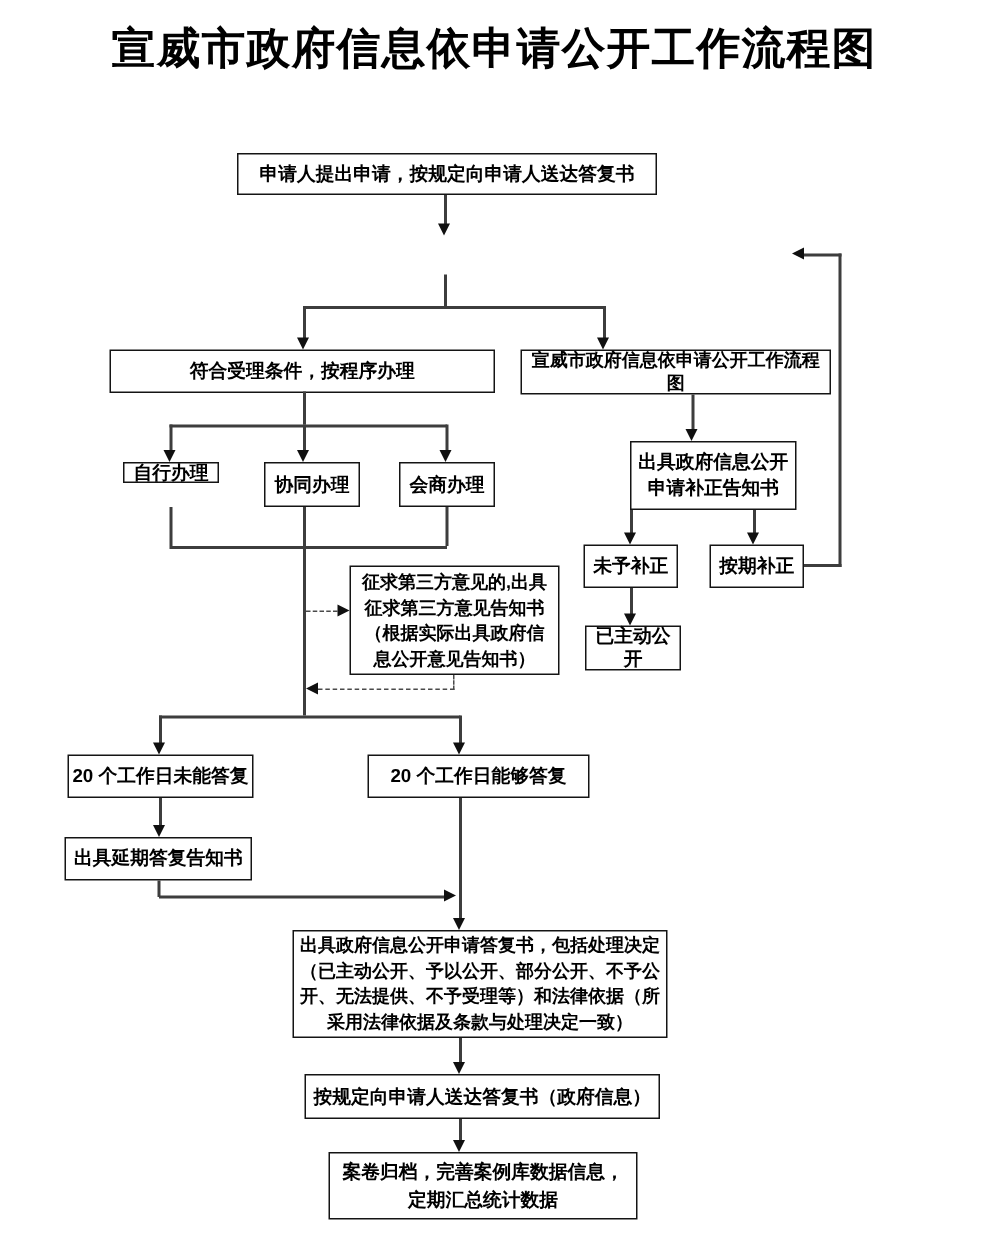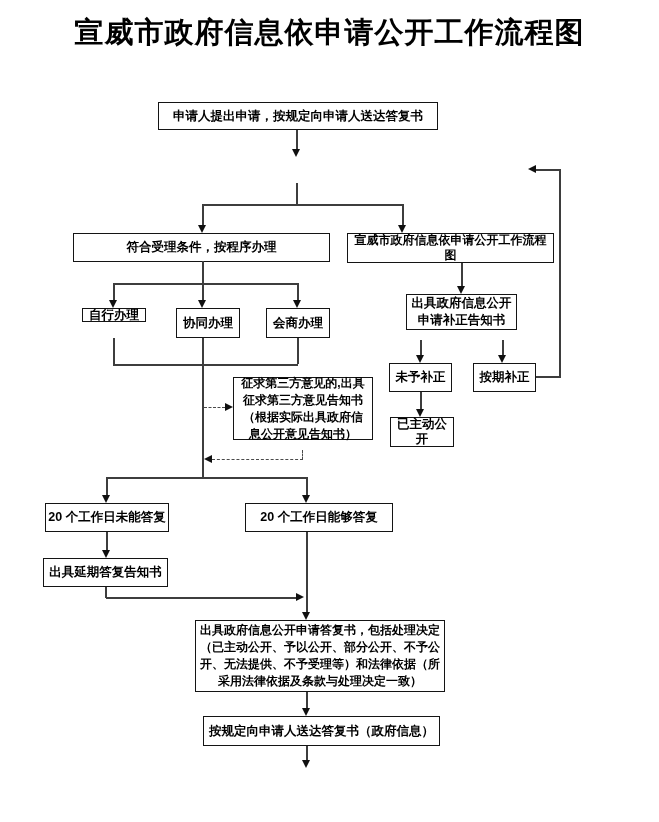--- a/index.html
+++ b/index.html
@@ -60,37 +60,39 @@
 <div class="page">
 
   <div class="title">宣威市政府信息依申请公开工作流程图</div>
 
   <div class="node" style="left:158px;top:102px;width:280px;height:28px">申请人提出申请，按规定向申请人送达答复书</div>
   <div class="node" style="left:73px;top:233px;width:257px;height:29px">符合受理条件，按程序办理</div>
   <div class="node small" style="left:347px;top:233px;width:207px;height:30px">宣威市政府信息依申请公开工作流程图</div>
   <div class="node" style="left:82px;top:308px;width:64px;height:14px">自行办理</div>
   <div class="node" style="left:176px;top:308px;width:64px;height:30px">协同办理</div>
   <div class="node" style="left:266px;top:308px;width:64px;height:30px">会商办理</div>
-  <div class="node lh17" style="left:406px;top:294px;width:111px;height:36px">出具政府信息公开
+  <div class="node lh17" style="left:420px;top:294px;width:111px;height:46px">出具政府信息公开
 申请补正告知书</div>
   <div class="node" style="left:389px;top:363px;width:63px;height:29px">未予补正</div>
   <div class="node" style="left:473px;top:363px;width:63px;height:29px">按期补正</div>
   <div class="node" style="left:390px;top:417px;width:64px;height:30px">已主动公开</div>
-  <div class="node small lh17" style="left:233px;top:377px;width:140px;height:63px">征求第三方意见的,出具
+  <div class="node small lh17" style="left:233px;top:377px;width:140px;height:73px">征求第三方意见的,出具
 征求第三方意见告知书
 （根据实际出具政府信
 息公开意见告知书）</div>
   <div class="node" style="left:45px;top:503px;width:124px;height:29px">20 个工作日未能答复</div>
   <div class="node" style="left:245px;top:503px;width:148px;height:29px">20 个工作日能够答复</div>
   <div class="node" style="left:43px;top:558px;width:125px;height:29px">出具延期答复告知书</div>
   <div class="node" style="left:203px;top:716px;width:237px;height:30px">按规定向申请人送达答复书（政府信息）</div>
   <div class="node small lh17" style="left:195px;top:620px;width:250px;height:72px">出具政府信息公开申请答复书，包括处理决定
 （已主动公开、予以公开、部分公开、不予公
 开、无法提供、不予受理等）和法律依据（所
 采用法律依据及条款与处理决定一致）</div>
+  <div class="node" style="left:219px;top:768px;width:206px;height:45px;line-height:19px">案卷归档，完善案例库数据信息，
+定期汇总统计数据</div>
 
   <div class="vl" style="left:296px;top:130px;height:20px"></div>
   <div class="ad" style="left:292px;top:149px"></div>
 
   <div class="vl" style="left:296px;top:183px;height:21px"></div>
   <div class="hl" style="left:202px;top:204px;width:201px"></div>
   <div class="vl" style="left:202px;top:204px;height:22px"></div>
   <div class="ad" style="left:198px;top:225px"></div>
   <div class="vl" style="left:402px;top:204px;height:22px"></div>
   <div class="ad" style="left:398px;top:225px"></div>

